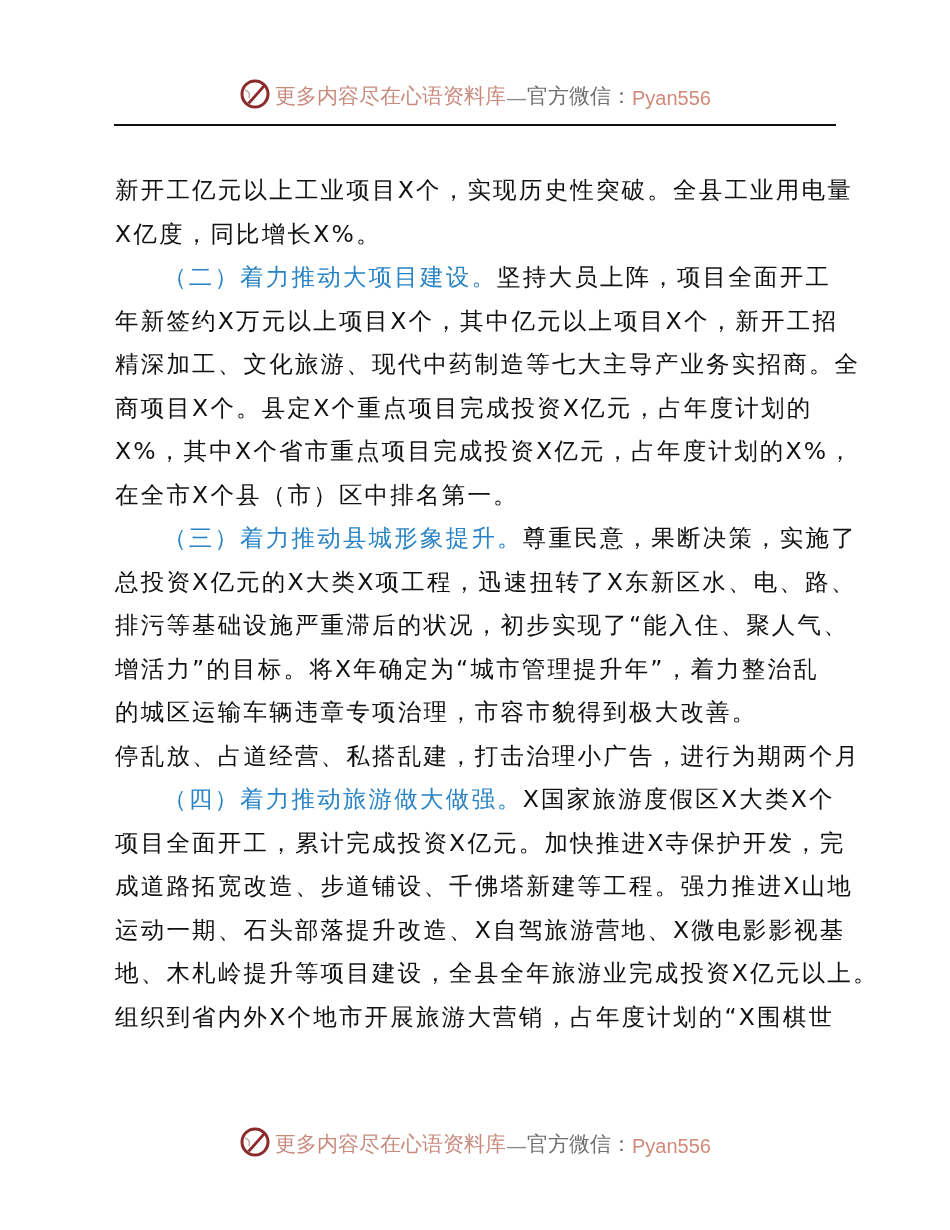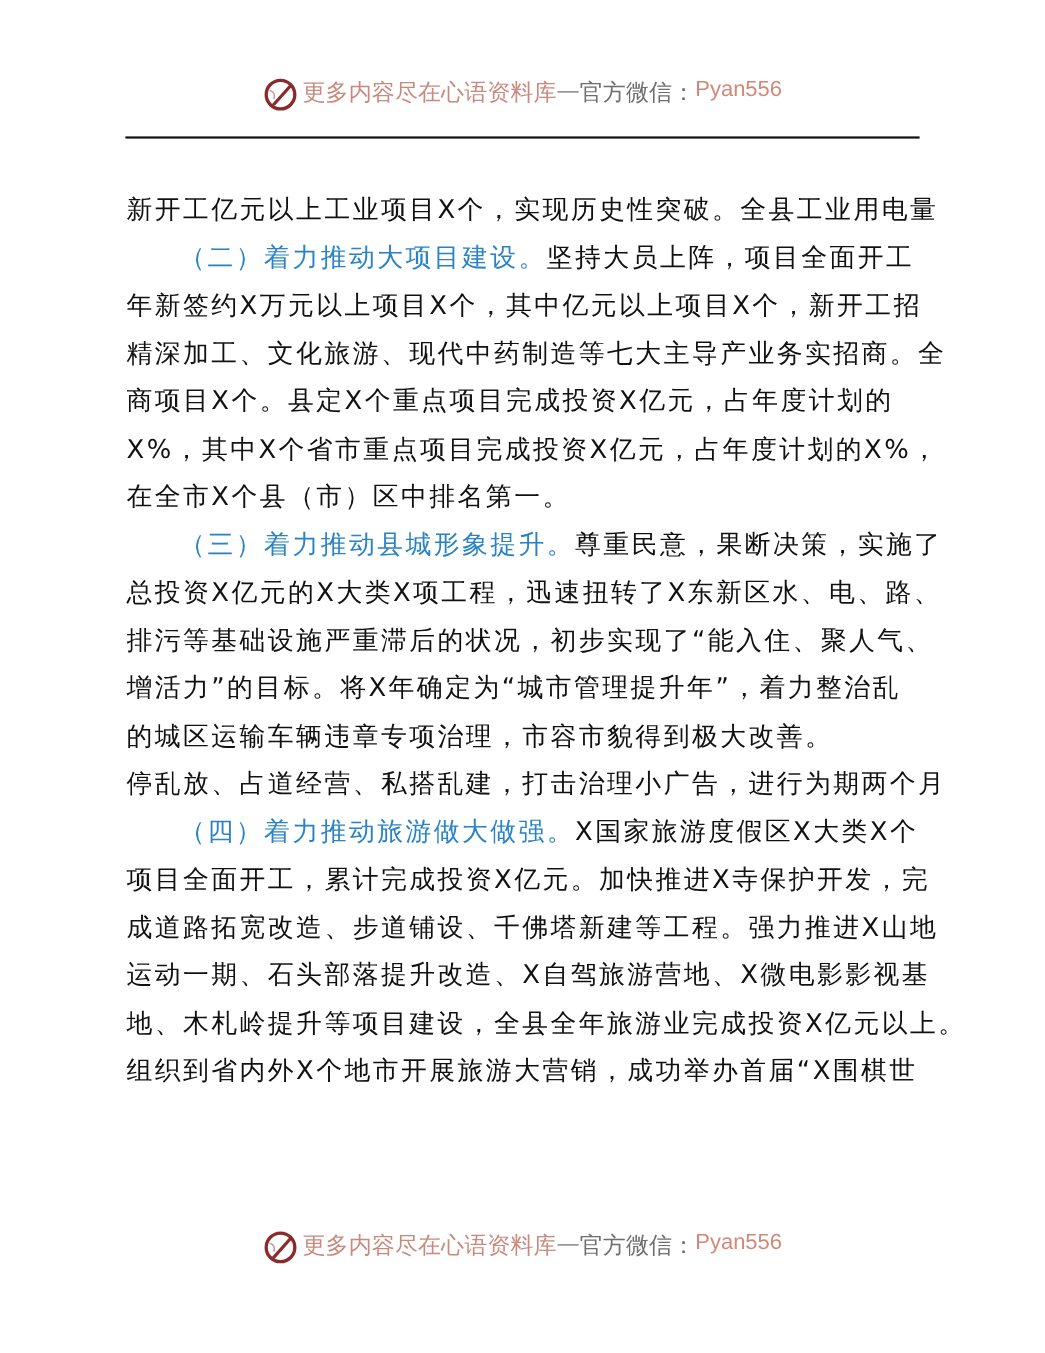--- a/index.html
+++ b/index.html
@@ -1,19 +1,19 @@
 <!DOCTYPE html>
 <html><head>
 <meta charset="utf-8">
 <style>
   html, body { margin: 0; padding: 0; background: #ffffff; }
   body { width: 950px; height: 1230px; position: relative; overflow: hidden;
          font-family: "DejaVu Serif", "Liberation Serif", serif; color: #111; }
   .banner { position: absolute; left: 0; width: 950px; height: 40px;
-            display: flex; align-items: flex-start; justify-content: center; }
+            display: flex; align-items: flex-end; justify-content: center; }
   .banner.top { top: 70px; }
   .banner.bottom { top: 1118px; }
   .logo { width: 32px; height: 32px; margin-right: 4px; }
   .banner-brand { color: #c98a7e; font-size: 21px; letter-spacing: 0px;
                   font-family: "DejaVu Serif", serif; }
   .banner-dash { color: #8a8a8a; font-size: 21px; }
   .banner-label { color: #6e6e6e; font-size: 21px; font-family: "DejaVu Serif", serif; }
   .banner-handle { color: #d08878; font-size: 20px; font-family: "Liberation Sans", sans-serif; }
   .rule { position: absolute; left: 114px; top: 124px; width: 722px; height: 0;
           border-top: 2px solid #111; }
@@ -35,38 +35,39 @@
   <span class="banner-brand">更多内容尽在心语资料库</span>
   <span class="banner-dash">—</span>
   <span class="banner-label">官方微信：</span>
   <span class="banner-handle">Pyan556</span>
 </div>
 
 <div class="rule"></div>
 
 <div class="content" id="doc-body">
     <div class="line"><span>新开工亿元以上工业项目X个，实现历史性突破。全县工业用电量</span></div>
+    <div class="line"><span>X亿度，同比增长X%。</span></div>
     <div class="line indent"><span class="heading">（二）着力推动大项目建设。</span><span>坚持大员上阵，项目全面开工</span></div>
     <div class="line"><span>年新签约X万元以上项目X个，其中亿元以上项目X个，新开工招</span></div>
     <div class="line"><span>精深加工、文化旅游、现代中药制造等七大主导产业务实招商。全</span></div>
     <div class="line"><span>商项目X个。县定X个重点项目完成投资X亿元，占年度计划的</span></div>
     <div class="line"><span>X%，其中X个省市重点项目完成投资X亿元，占年度计划的X%，</span></div>
     <div class="line"><span>在全市X个县（市）区中排名第一。</span></div>
     <div class="line indent"><span class="heading">（三）着力推动县城形象提升。</span><span>尊重民意，果断决策，实施了</span></div>
     <div class="line"><span>总投资X亿元的X大类X项工程，迅速扭转了X东新区水、电、路、</span></div>
     <div class="line"><span>排污等基础设施严重滞后的状况，初步实现了“能入住、聚人气、</span></div>
     <div class="line"><span>增活力”的目标。将X年确定为“城市管理提升年”，着力整治乱</span></div>
     <div class="line"><span>的城区运输车辆违章专项治理，市容市貌得到极大改善。</span></div>
     <div class="line"><span>停乱放、占道经营、私搭乱建，打击治理小广告，进行为期两个月</span></div>
     <div class="line indent"><span class="heading">（四）着力推动旅游做大做强。</span><span>X国家旅游度假区X大类X个</span></div>
     <div class="line"><span>项目全面开工，累计完成投资X亿元。加快推进X寺保护开发，完</span></div>
     <div class="line"><span>成道路拓宽改造、步道铺设、千佛塔新建等工程。强力推进X山地</span></div>
     <div class="line"><span>运动一期、石头部落提升改造、X自驾旅游营地、X微电影影视基</span></div>
     <div class="line"><span>地、木札岭提升等项目建设，全县全年旅游业完成投资X亿元以上。</span></div>
-    <div class="line"><span>组织到省内外X个地市开展旅游大营销，成功举办首届“X围棋世</span></div>
+    <div class="line"><span>组织到省内外X个地市开展旅游大营销，占年度计划的“X围棋世</span></div>
   </div>
 
 <div class="banner bottom">
   <svg class="logo" viewBox="0 0 32 32">
     <circle cx="16" cy="16" r="13" fill="none" stroke="#8b2a2a" stroke-width="3"></circle>
     <path d="M8 25 L24 7 L26 9 L11 26 Z" fill="#8b2a2a"></path>
     <path d="M6 12 Q12 14 10 20" fill="none" stroke="#c9a0a0" stroke-width="1.5"></path>
   </svg>
   <span class="banner-brand">更多内容尽在心语资料库</span>
   <span class="banner-dash">—</span>

